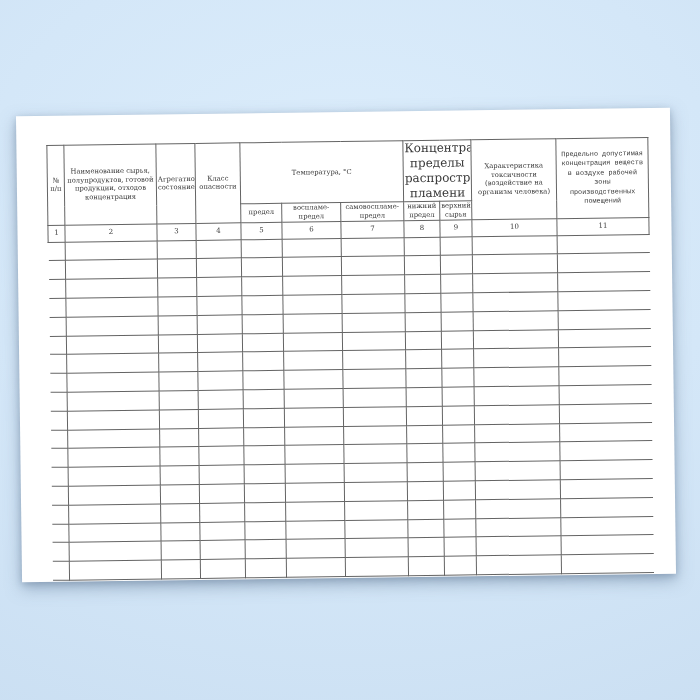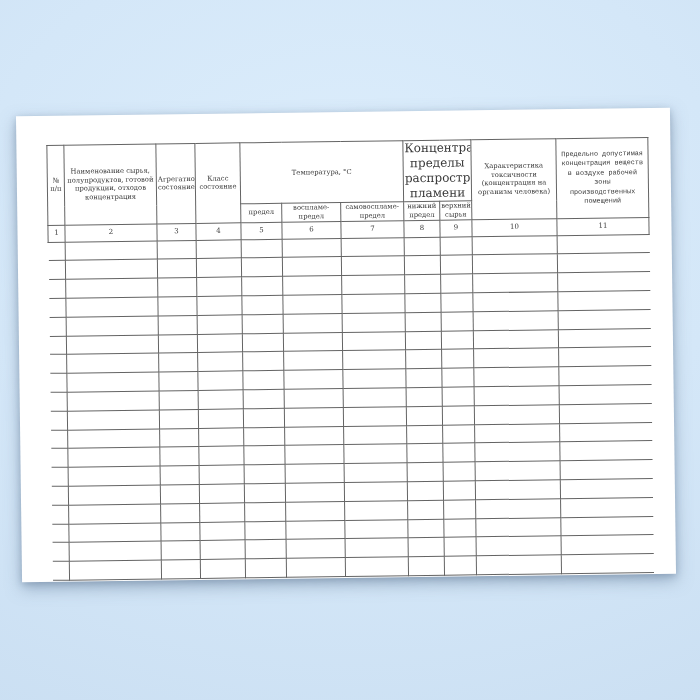--- a/index.html
+++ b/index.html
@@ -60,29 +60,29 @@
         <tr class="h1">
           <th rowspan="2">№
 п/п</th>
           <th rowspan="2">Наименование сырья,
 полупродуктов, готовой
 продукции, отходов
 концентрация</th>
           <th rowspan="2">Агрегатное
 состояние</th>
           <th rowspan="2">Класс
-состояние</th>
+опасности</th>
           <th colspan="3">Температура, °С</th>
           <th colspan="2" class="grp-conc">Концентрационные
 пределы
 распространения
 пламени</th>
           <th rowspan="2">Характеристика
 токсичности
-(концентрация на
+(воздействие на
 организм человека)</th>
           <th rowspan="2" class="mac-cell">Предельно допустимая
 концентрация веществ
 в воздухе рабочей зоны
 производственных
 помещений</th>
         </tr>
         <tr class="h2">
           <th>предел</th>
           <th>воспламе-

